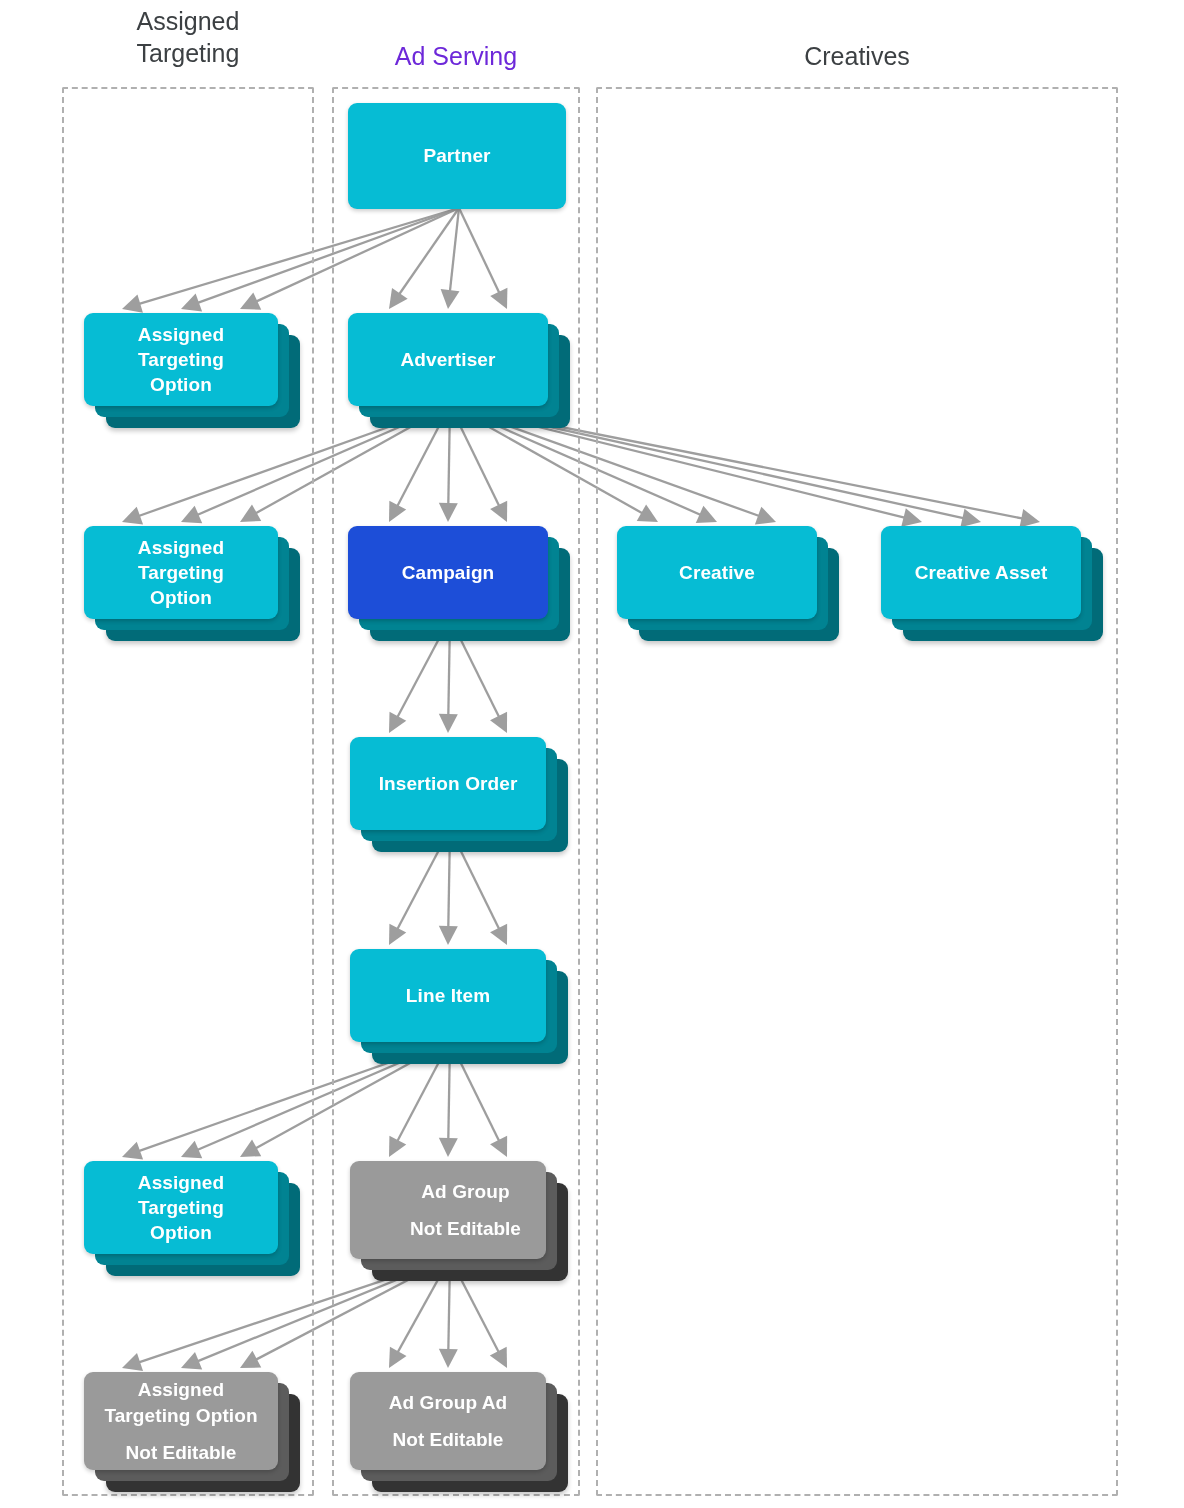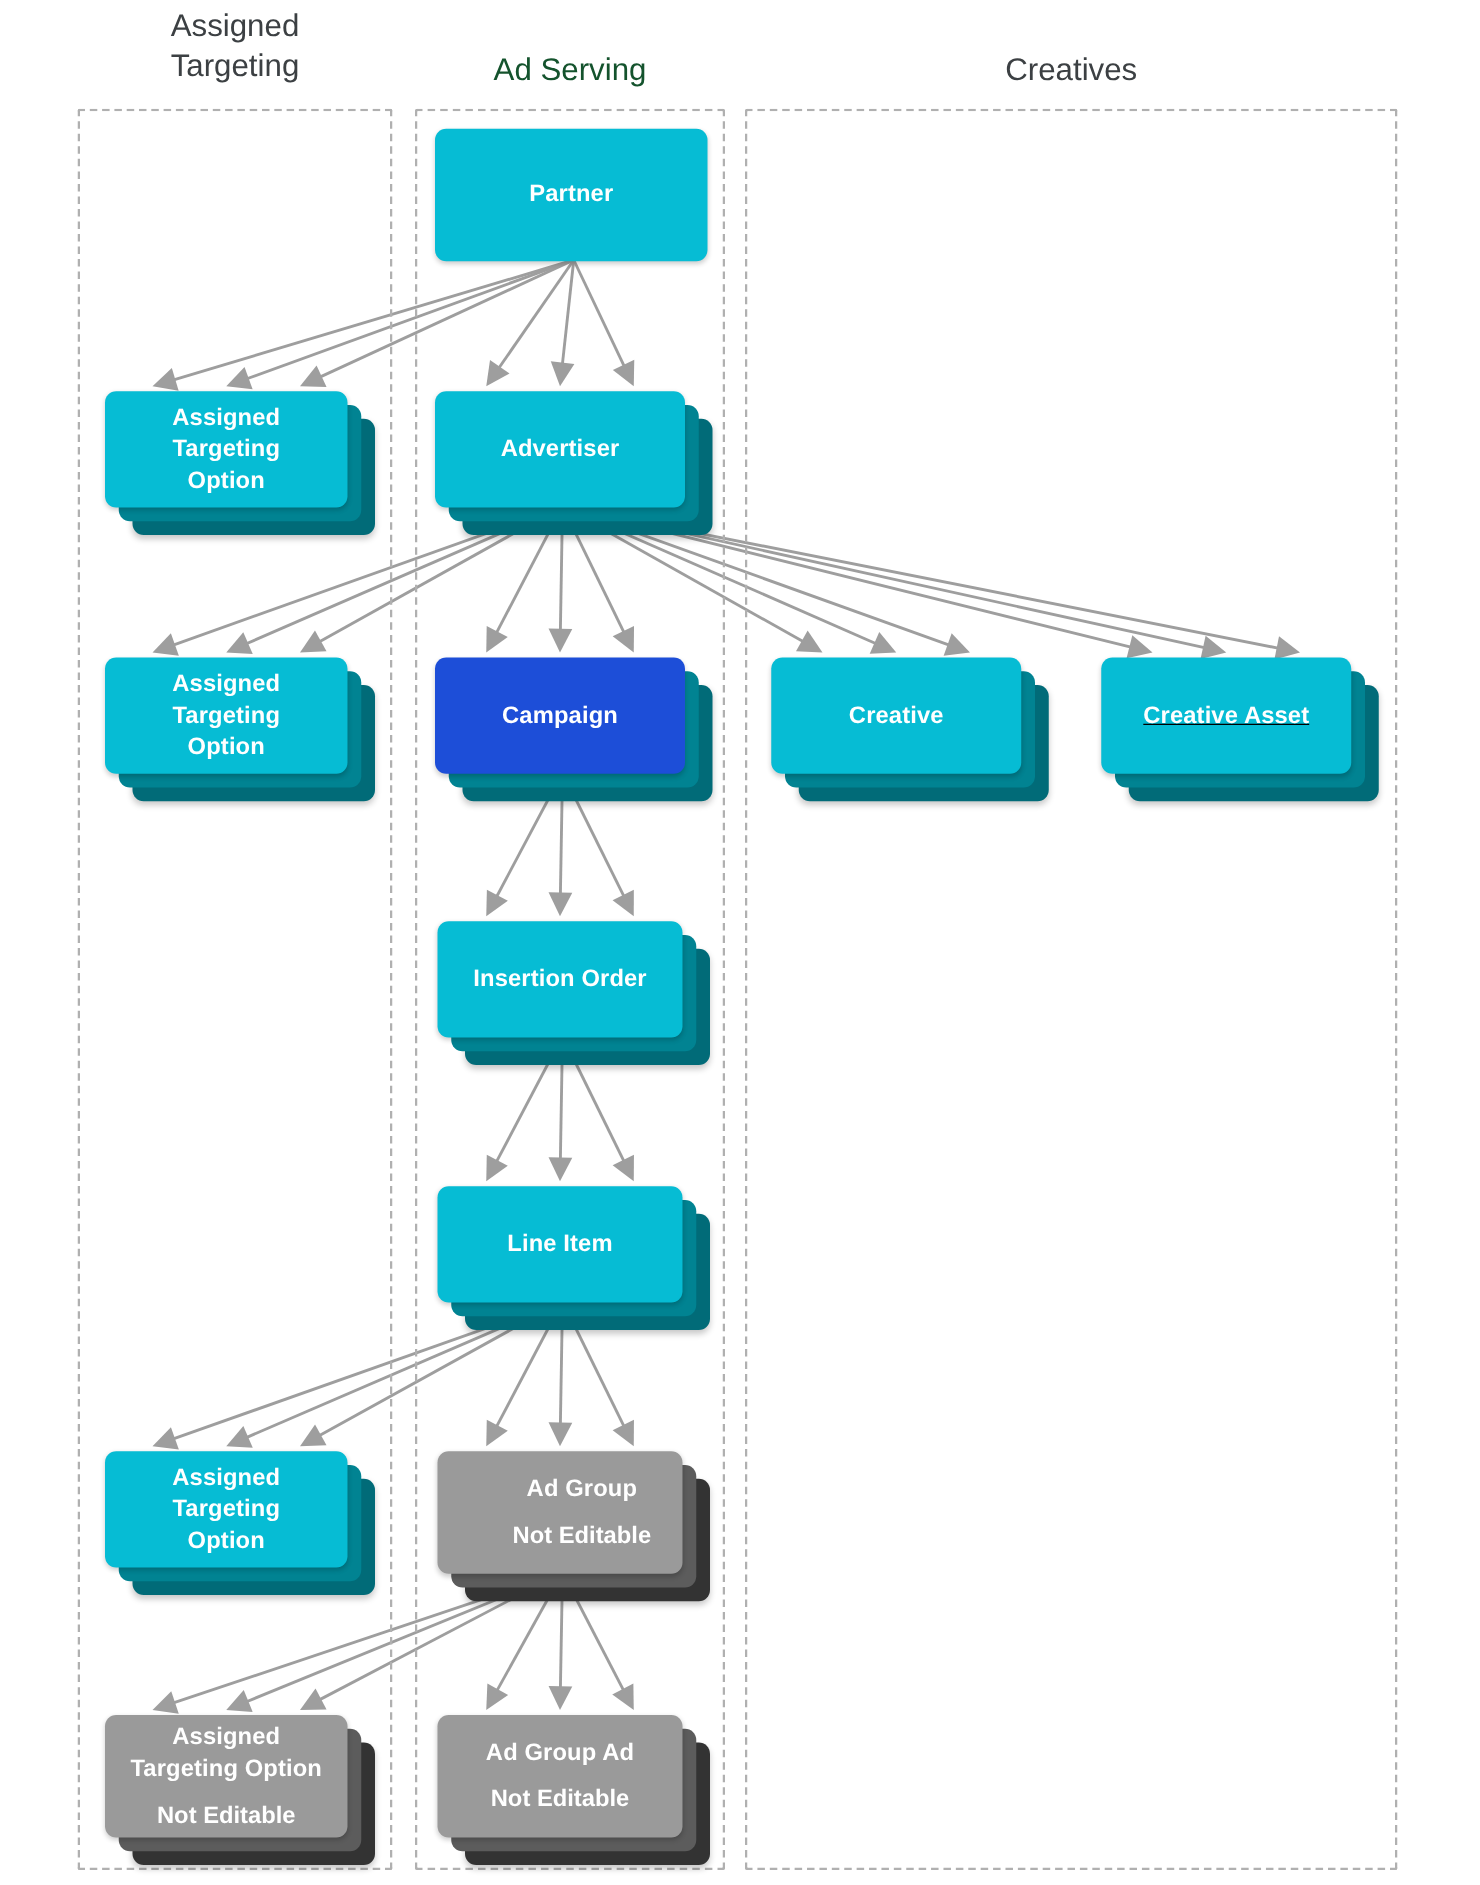--- a/index.html
+++ b/index.html
@@ -37,20 +37,21 @@
 
   
   .node {
     position: absolute;
   }
   .card {
     position: absolute;
     border-radius: 9px;
     display: flex;
     flex-direction: column;
+    align-items: center;
     justify-content: center;
     text-align: center;
   }
   .lay3 {  }
   .lay2 { }
   .front {
     box-shadow: 0 2px 4px rgba(0,0,0,0.20);
   }
   .title {
     color: #ffffff;
@@ -217,21 +218,21 @@
       <g>
         <line x1="450.00" y1="1258.00" x2="499.18" y2="1352.91" stroke="#9E9E9E" stroke-width="2.3"></line>
         <polygon points="507.00,1368.00 489.82,1355.50 506.69,1346.76" fill="#9E9E9E"></polygon>
       </g>
     </svg>
   <div id="columns-layer">
       <div class="col-frame" style="left: 62px; top: 87px; width: 252px; height: 1409px; border-color: rgb(176, 176, 176);"></div>
       <div class="col-title" style="left: 62px; top: 5px; width: 252px; color: rgb(60, 64, 67);">Assigned
 Targeting</div>
       <div class="col-frame" style="left: 332px; top: 87px; width: 248px; height: 1409px; border-color: rgb(176, 176, 176);"></div>
-      <div class="col-title" style="left: 332px; top: 40px; width: 248px; color: #14532d;">Ad Serving</div>
+      <div class="col-title" style="left: 332px; top: 40px; width: 248px; color: #6d28d9;">Ad Serving</div>
       <div class="col-frame" style="left: 596px; top: 87px; width: 522px; height: 1409px; border-color: rgb(176, 176, 176);"></div>
       <div class="col-title" style="left: 596px; top: 40px; width: 522px; color: rgb(60, 64, 67);">Creatives</div>
     </div>
   <div id="nodes-layer">
       <div class="node" style="left: 0px; top: 0px;">
         <div class="card front" style="left: 348px; top: 103px; width: 218px; height: 106px; background: rgb(6, 188, 212);">
           <div class="title">Partner</div>
         </div>
       </div>
       <div class="node" style="left: 0px; top: 0px;">
@@ -269,21 +270,21 @@
       <div class="node" style="left: 0px; top: 0px;">
         <div class="card lay3" style="left: 639px; top: 548px; width: 200px; height: 93px; background: rgb(1, 107, 120); box-shadow: rgba(0, 0, 0, 0.22) 0px 3px 5px;"></div>
         <div class="card lay2" style="left: 628px; top: 537px; width: 200px; height: 93px; background: rgb(1, 131, 146);"></div>
         <div class="card front" style="left: 617px; top: 526px; width: 200px; height: 93px; background: rgb(6, 188, 212);">
           <div class="title">Creative</div>
         </div>
       </div>
       <div class="node" style="left: 0px; top: 0px;">
         <div class="card lay3" style="left: 903px; top: 548px; width: 200px; height: 93px; background: rgb(1, 107, 120); box-shadow: rgba(0, 0, 0, 0.22) 0px 3px 5px;"></div>
         <div class="card lay2" style="left: 892px; top: 537px; width: 200px; height: 93px; background: rgb(1, 131, 146);"></div>
-        <div class="card front" style="left: 881px; top: 526px; width: 200px; height: 93px; background: rgb(6, 188, 212); text-decoration: underline;">
+        <div class="card front" style="left: 881px; top: 526px; width: 200px; height: 93px; background: rgb(6, 188, 212);">
           <div class="title">Creative Asset</div>
         </div>
       </div>
       <div class="node" style="left: 0px; top: 0px;">
         <div class="card lay3" style="left: 372px; top: 759px; width: 196px; height: 93px; background: rgb(1, 107, 120); box-shadow: rgba(0, 0, 0, 0.22) 0px 3px 5px;"></div>
         <div class="card lay2" style="left: 361px; top: 748px; width: 196px; height: 93px; background: rgb(1, 131, 146);"></div>
         <div class="card front" style="left: 350px; top: 737px; width: 196px; height: 93px; background: rgb(6, 188, 212);">
           <div class="title">Insertion Order</div>
         </div>
       </div>

